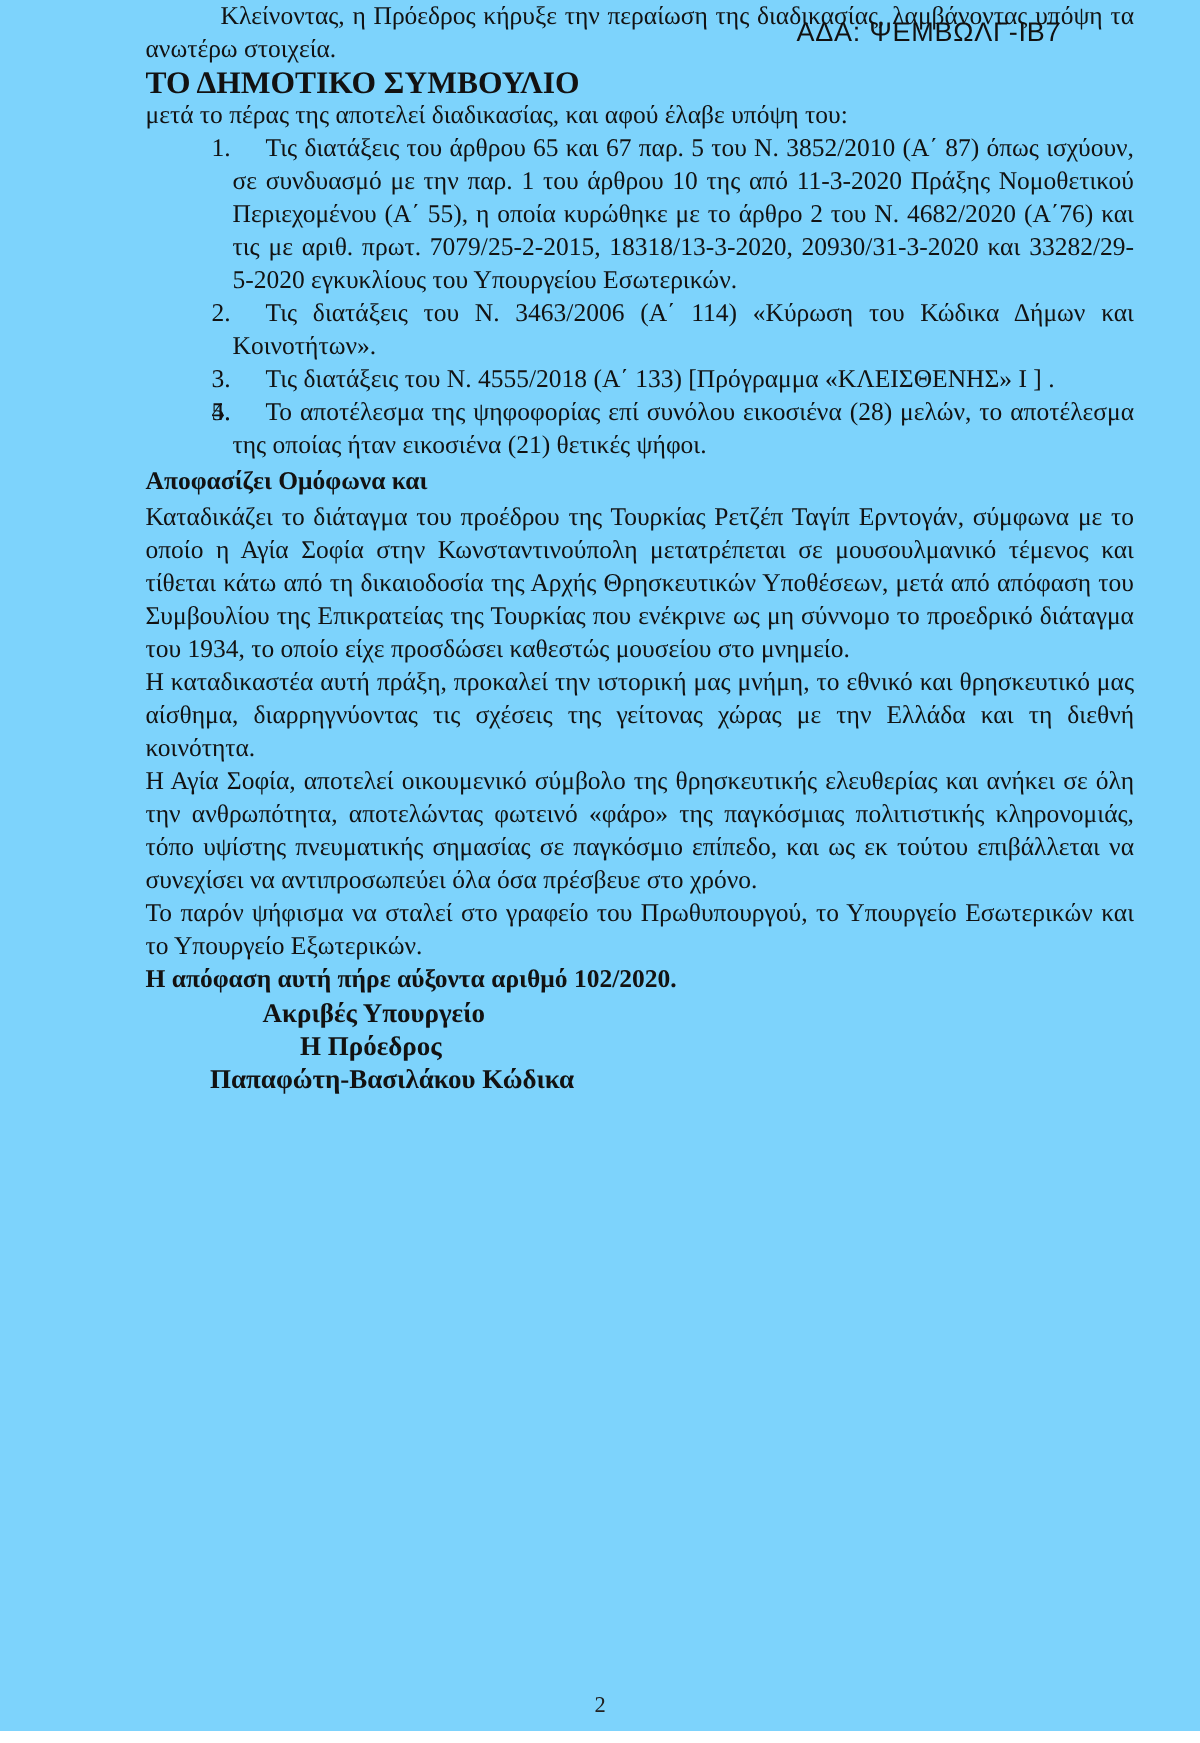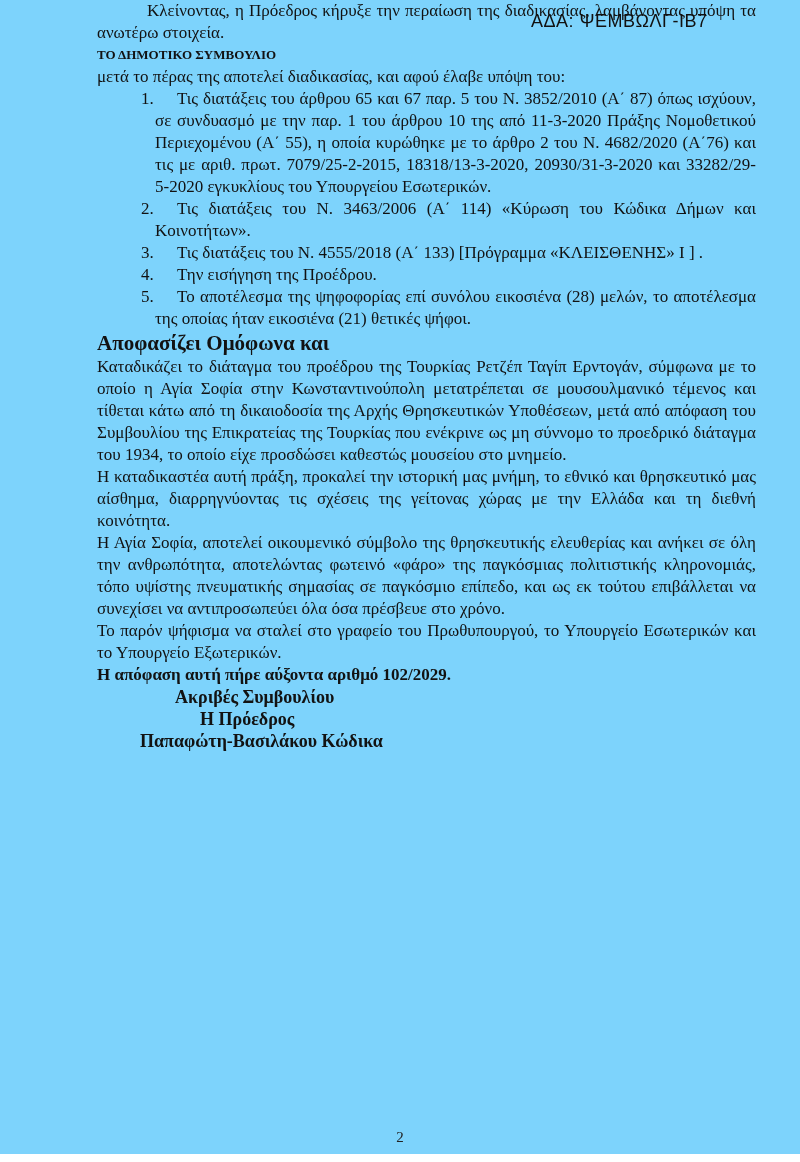--- a/index.html
+++ b/index.html
@@ -38,21 +38,21 @@
   .content p {
     margin: 0;
     text-align: justify;
   }
   .p1 { margin-top: 101px; }
   .p2 { margin-top: 13px; text-indent: 50px; }
   .h-council {
     margin: 1px 0 0 0;
     text-align: center;
     font-weight: bold;
-    font-size: 13px;
+    font-size: 21px;
     line-height: 22px;
   }
   .preamble { margin-top: 0; }
   ol.considerations {
     margin: 0;
     padding: 0;
     list-style: none;
   }
   ol.considerations li {
     position: relative;
@@ -65,21 +65,21 @@
     position: absolute;
     left: 44px;
     top: 0;
     text-indent: 0;
   }
   li.gap-before { margin-top: 13px; }
   .h-decision {
     margin: 7px 0 0 0;
     text-align: center;
     font-weight: bold;
-    font-size: 21px;
+    font-size: 17px;
     line-height: 26px;
   }
   .p3 { margin-top: 14px; }
   .p4 { margin-top: 9px; }
   .p5 { margin-top: 6px; }
   .p6 { margin-top: 17px; }
   .p7 { margin-top: 16px; }
   .decision-number {
     margin-top: 18px;
     font-weight: bold;
@@ -129,42 +129,41 @@
       <li class="gap-before">
         <span class="num">2.</span>
         <span>Τις διατάξεις του Ν. 3463/2006 (Α΄ 114) «Κύρωση του Κώδικα Δήμων και Κοινοτήτων».</span>
       </li>
       <li>
         <span class="num">3.</span>
         <span>Τις διατάξεις του Ν. 4555/2018 (Α΄ 133) [Πρόγραμμα «ΚΛΕΙΣΘΕΝΗΣ» Ι ] .</span>
       </li>
       <li>
         <span class="num">4.</span>
-        <span>Την εισήγηση της Προέδρου.</span>
       </li>
       <li>
         <span class="num">5.</span>
         <span>Το αποτέλεσμα της ψηφοφορίας επί συνόλου εικοσιένα (28) μελών, το αποτέλεσμα της οποίας ήταν εικοσιένα (21) θετικές ψήφοι.</span>
       </li>
     </ol>
 
     <p class="h-decision">Αποφασίζει Ομόφωνα και</p>
 
     <p class="p3">Καταδικάζει το διάταγμα του προέδρου της Τουρκίας Ρετζέπ Ταγίπ Ερντογάν, σύμφωνα με το οποίο η Αγία Σοφία στην Κωνσταντινούπολη μετατρέπεται σε μουσουλμανικό τέμενος και τίθεται κάτω από τη δικαιοδοσία της Αρχής Θρησκευτικών Υποθέσεων, μετά από απόφαση του Συμβουλίου της Επικρατείας της Τουρκίας που ενέκρινε ως μη σύννομο το προεδρικό διάταγμα του 1934, το οποίο είχε προσδώσει καθεστώς μουσείου στο μνημείο.</p>
 
     <p class="p4">Η καταδικαστέα αυτή πράξη,  προκαλεί την ιστορική μας μνήμη, το εθνικό και θρησκευτικό μας αίσθημα, διαρρηγνύοντας τις σχέσεις της γείτονας χώρας με την Ελλάδα και τη διεθνή κοινότητα.</p>
 
     <p class="p5">Η Αγία Σοφία, αποτελεί οικουμενικό σύμβολο της θρησκευτικής ελευθερίας και ανήκει σε όλη την ανθρωπότητα, αποτελώντας φωτεινό «φάρο» της παγκόσμιας πολιτιστικής κληρονομιάς, τόπο υψίστης πνευματικής σημασίας σε παγκόσμιο επίπεδο, και ως εκ τούτου επιβάλλεται να συνεχίσει να αντιπροσωπεύει όλα όσα πρέσβευε στο χρόνο.</p>
 
     <p class="p6">Το παρόν ψήφισμα να σταλεί στο γραφείο του Πρωθυπουργού, το Υπουργείο Εσωτερικών και το Υπουργείο Εξωτερικών.</p>
 
 
-    <p class="decision-number">Η απόφαση αυτή πήρε αύξοντα αριθμό 102/2029.</p>
+    <p class="decision-number">Η απόφαση αυτή πήρε αύξοντα αριθμό 102/2020.</p>
 
-    <p class="sig-line sig-certified">Ακριβές Συμβουλίου</p>
+    <p class="sig-line sig-certified">Ακριβές Υπουργείο</p>
 
     <p class="sig-line sig-title">Η Πρόεδρος</p>
 
     <p class="sig-line sig-name">Παπαφώτη-Βασιλάκου Κώδικα</p>
 
   </div>
 
   <div class="page-number">2</div>
 
 </div>

